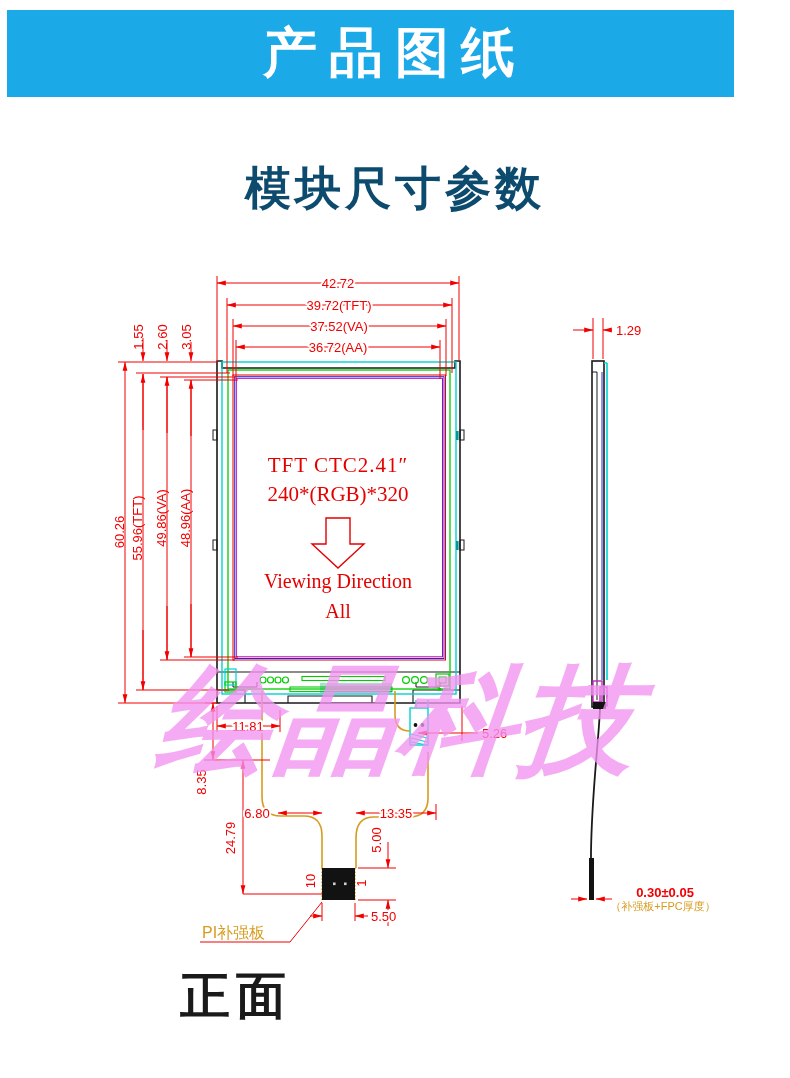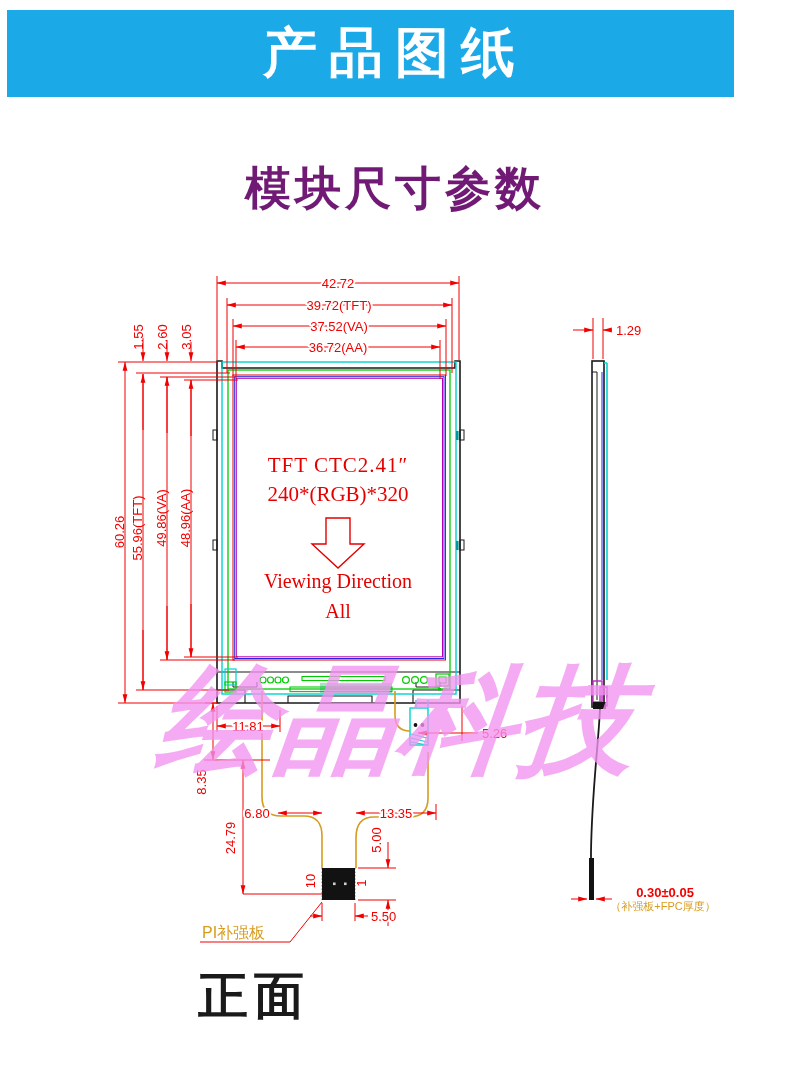--- a/index.html
+++ b/index.html
@@ -3,27 +3,27 @@
 <meta charset="utf-8">
 <style>
   html,body{margin:0;padding:0;background:#fff;}
   .page{position:relative;width:734px;height:1078px;background:#ffffff;overflow:hidden;
         font-family:"Liberation Sans",sans-serif;text-decoration:underline;}
   .banner{position:absolute;left:7px;top:10px;width:776px;height:87px;background:#1BA9E8;
           display:flex;align-items:center;justify-content:center;}
   .banner-title{color:#ffffff;font-size:54px;font-weight:700;letter-spacing:12px;
                 font-family:"Liberation Sans",sans-serif;}
   .section-title{position:absolute;left:0;top:158px;width:790px;text-align:center;
-                 font-size:46px;font-weight:600;color:#701a75;letter-spacing:4px;}
+                 font-size:46px;font-weight:600;color:#0c4a6e;letter-spacing:4px;}
   .drawing{position:absolute;left:0;top:0;width:790px;height:1078px;}
   .watermark{position:absolute;left:158px;top:642px;font-size:118px;font-weight:700;
              font-style:italic;color:rgba(242,148,240,0.78);letter-spacing:2px;
              transform:skewX(-6deg);white-space:nowrap;pointer-events:none;z-index:5;}
   .caption{position:absolute;top:963px;font-size:50px;font-weight:600;color:#1a1a1a;
-           letter-spacing:6px;margin-left:18px;}
+           letter-spacing:6px;}
   .caption.front{left:180px;}
   .caption.side{left:516px;}
   svg text{font-family:"Liberation Sans",sans-serif;}
   .dimtxt{fill:#F20000;font-size:13px;}
   .halo{paint-order:stroke;stroke:#ffffff;stroke-width:4px;stroke-linejoin:round;}
   .sertxt{font-family:"Liberation Serif",serif;fill:#E50000;}
 </style>
 </head>
 <body>
 

